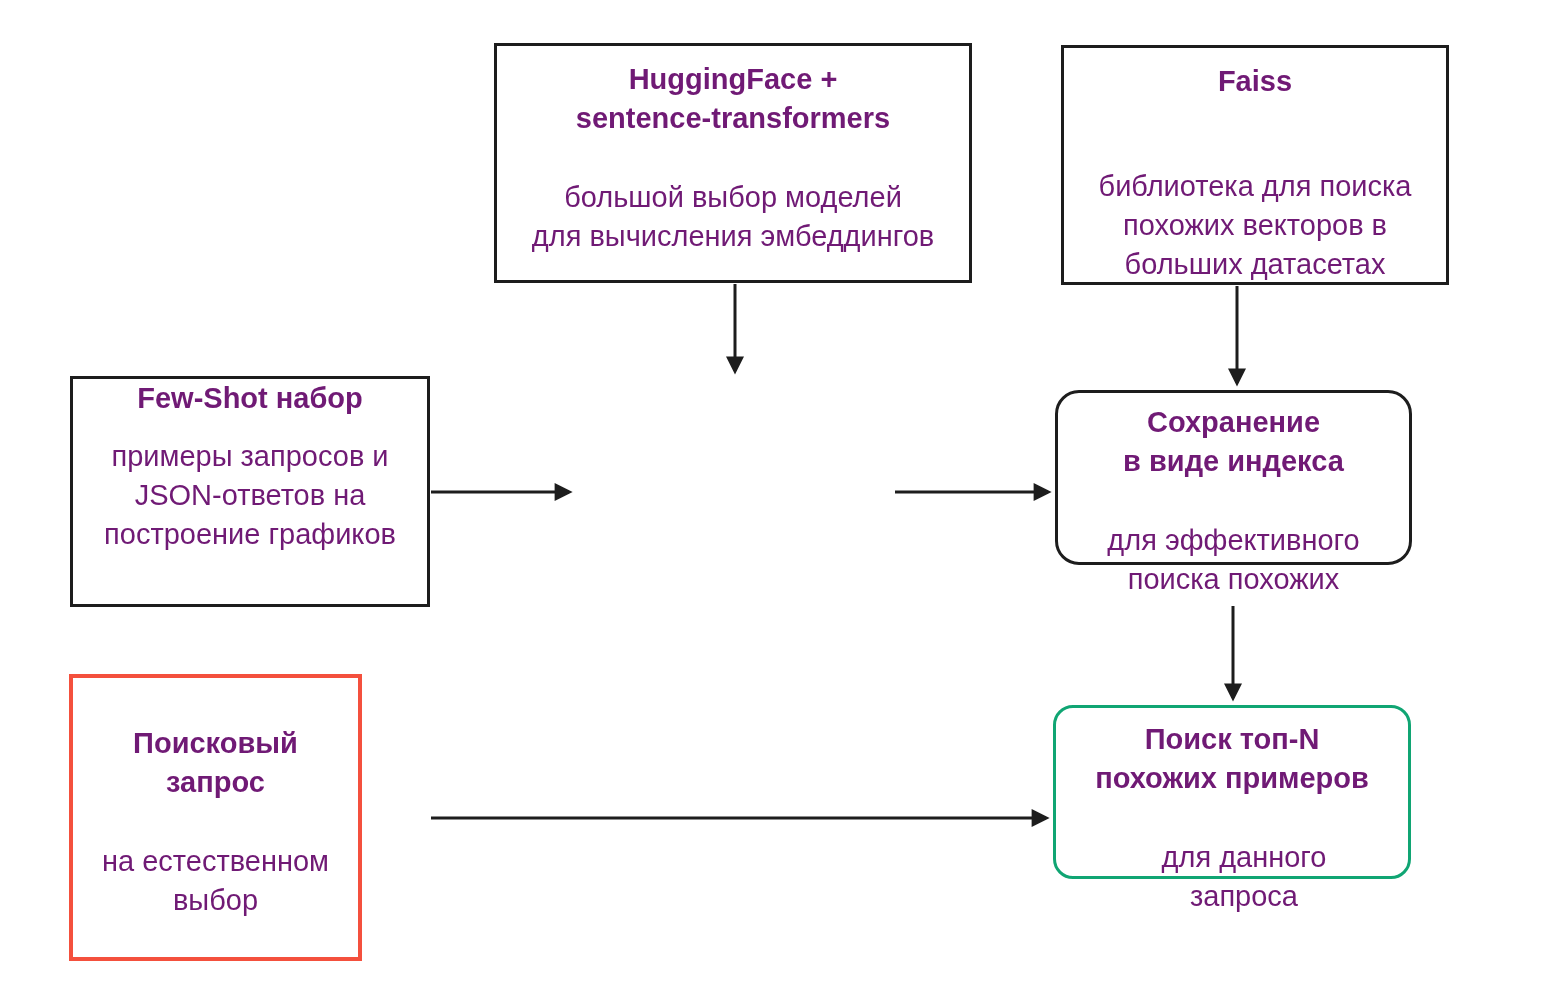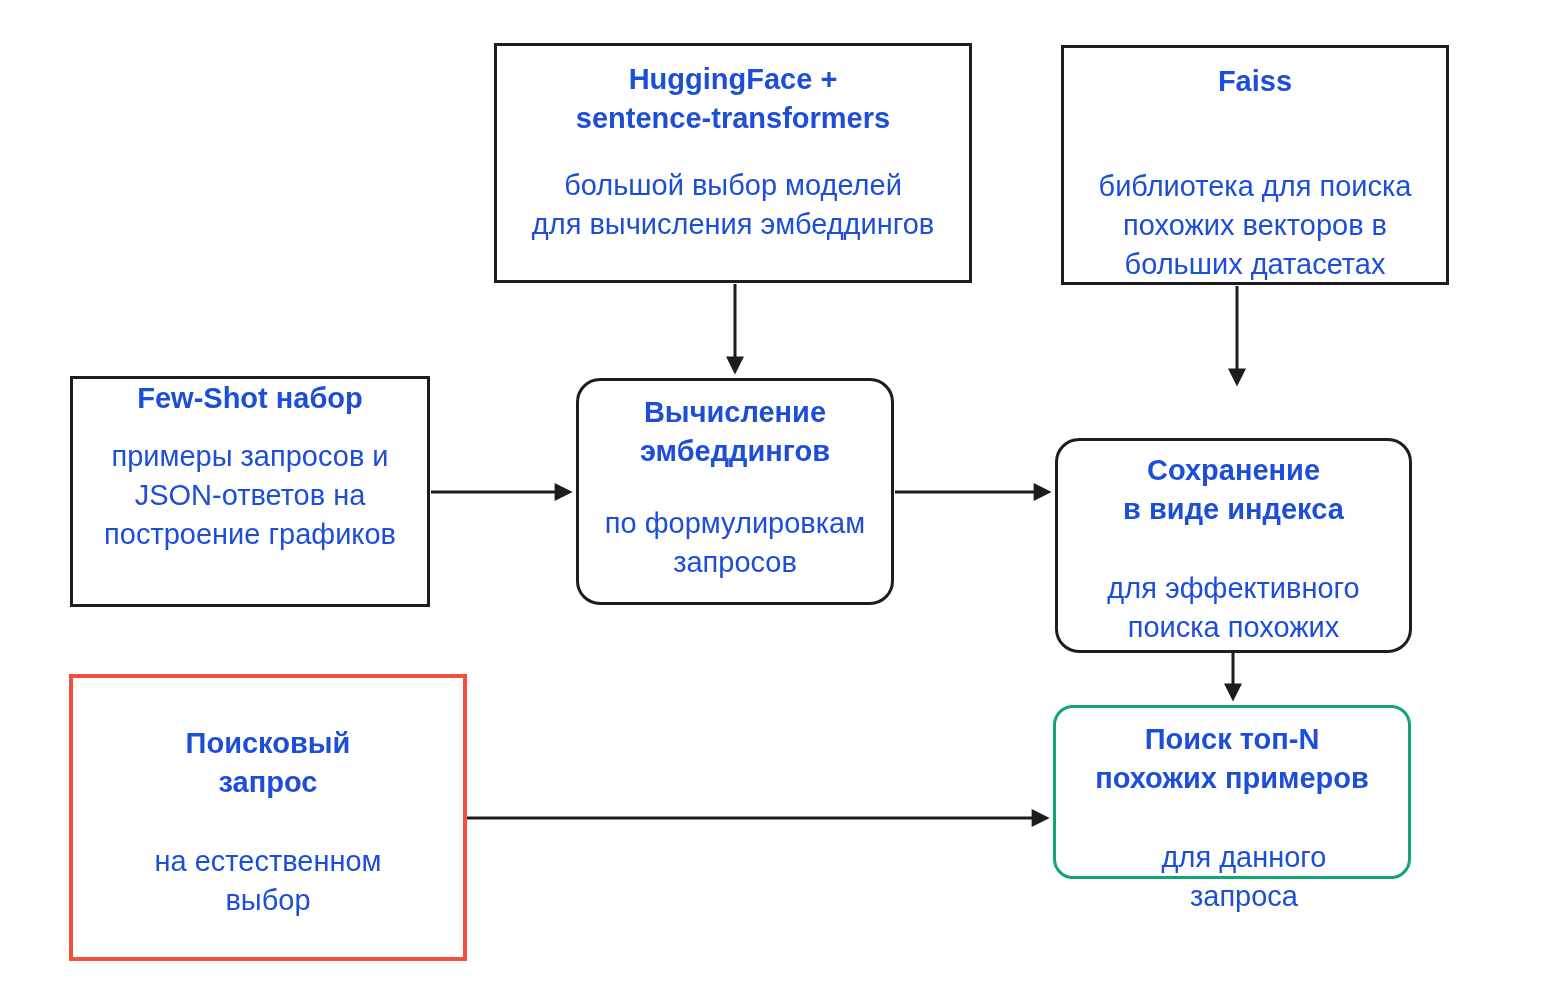--- a/index.html
+++ b/index.html
@@ -26,54 +26,54 @@
     stroke: #1d1d1d;
     stroke-width: 3;
     fill: none;
   }
   .node {
     position: absolute;
     box-sizing: border-box;
     border: 3px solid #1d1d1d;
     background: #ffffff;
     text-align: center;
-    color: #1d4ed8;
+    color: #701a75;
     font-size: 29px;
     line-height: 39px;
   }
   .node .title {
     font-weight: 700;
     white-space: pre-line;
   }
   .node .body {
     font-weight: 400;
     white-space: pre-line;
   }
 
   #n-huggingface { left: 494px; top: 43px;  width: 478px; height: 240px; }
   #n-huggingface .title { padding-top: 14px; }
-  #n-huggingface .body  { margin-top: 28px; text-align: center; }
+  #n-huggingface .body  { margin-top: 40px; text-align: center; }
 
   #n-faiss { left: 1046px; top: 45px; width: 388px; height: 240px; margin-left: 15px; }
   #n-faiss .title { padding-top: 14px; }
   #n-faiss .body  { margin-top: 66px; }
 
   #n-fewshot { left: 70px; top: 376px; width: 360px; height: 231px; }
   #n-fewshot .title { }
   #n-fewshot .body  { margin-top: 19px; }
 
   #n-compute { left: 576px; top: 378px; width: 318px; height: 227px; border-radius: 24px; }
   #n-compute .title { padding-top: 12px; }
   #n-compute .body  { margin-top: 33px; }
 
-  #n-index { left: 1055px; top: 390px; width: 357px; height: 215px; border-radius: 24px; margin-top: 48px; }
+  #n-index { left: 1055px; top: 390px; width: 357px; height: 175px; border-radius: 24px; }
   #n-index .title { padding-top: 10px; }
   #n-index .body  { margin-top: 40px; }
 
-  #n-query { left: 69px; top: 674px; width: 398px; height: 287px; border: 4px solid #f4503d; }
+  #n-query { left: 69px; top: 674px; width: 293px; height: 287px; border: 4px solid #f4503d; }
   #n-query .title { padding-top: 46px; }
   #n-query .body  { margin-top: 40px; }
 
   #n-search { left: 1053px; top: 705px; width: 358px; height: 174px; border-radius: 20px; border-color: #10a573; }
   #n-search .title { padding-top: 12px; }
   #n-search .body  { margin-top: 40px; margin-left: 24px; }
 </style>
 </head>
 <body>
 
@@ -107,26 +107,20 @@
 больших датасетах</div>
   </div>
 
   <div class="node" id="n-fewshot">
     <div class="title">Few-Shot набор</div>
     <div class="body">примеры запросов и
 JSON-ответов на
 построение графиков</div>
   </div>
 
-  <div class="node" id="n-compute">
-    <div class="title">Вычисление
-эмбеддингов</div>
-    <div class="body">по формулировкам
-запросов</div>
-  </div>
 
   <div class="node" id="n-index">
     <div class="title">Сохранение
 в виде индекса</div>
     <div class="body">для эффективного
 поиска похожих</div>
   </div>
 
   <div class="node" id="n-query">
     <div class="title">Поисковый

